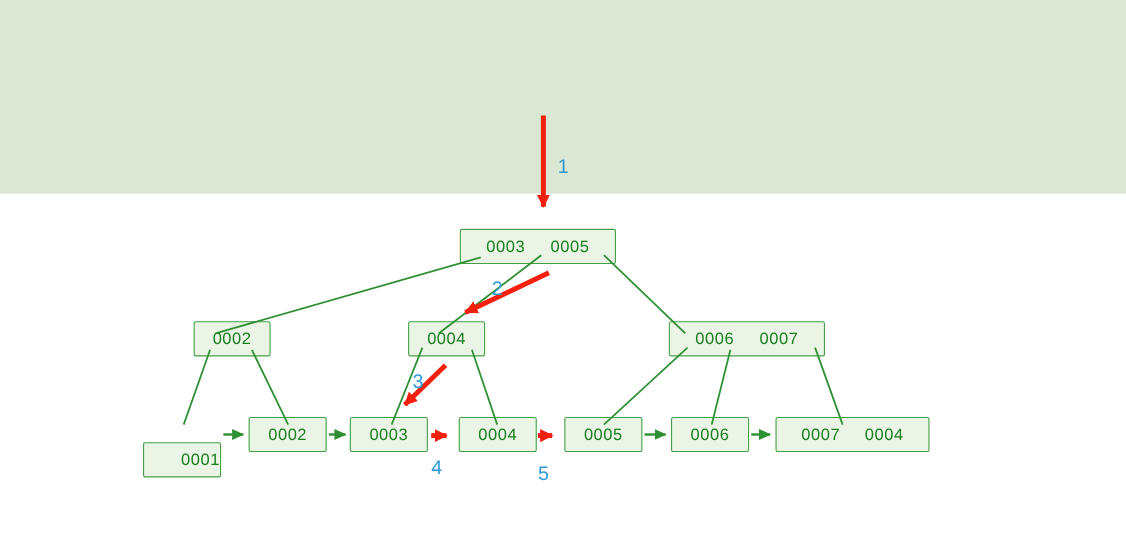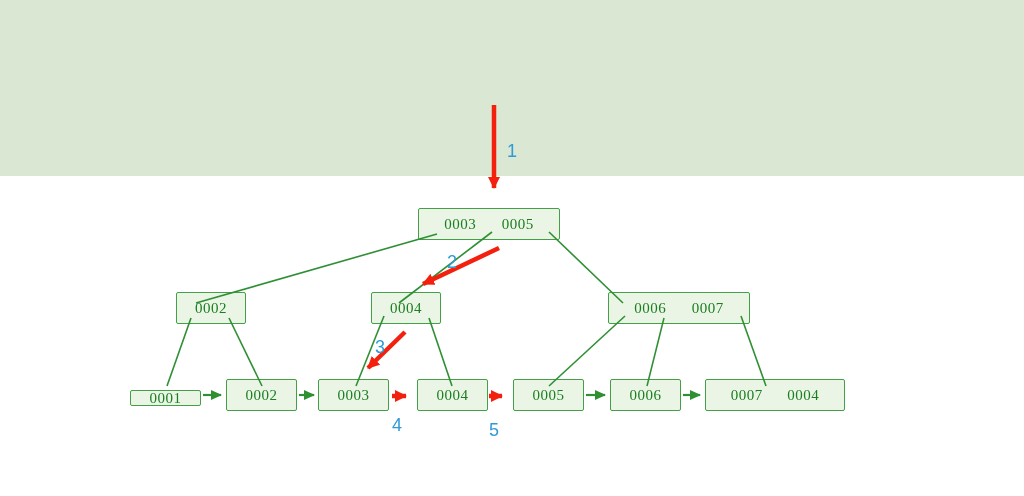--- a/index.html
+++ b/index.html
@@ -24,21 +24,21 @@
     align-items: center;
     justify-content: space-evenly;
     background: var(--node_fill, #eaf5e6);
     border: 1.6px solid var(--node_border, #43a047);
     border-radius: 2px;
     color: var(--node_text, #1b7e20);
     font-size: 15px;
     letter-spacing: 0.5px;
     z-index: 1;
   }
-  .node .key { display: inline-block; font-family: Liberation Serif, serif; }
+  .node .key { display: inline-block; }
   .overlay {
     position: absolute;
     left: 0; top: 0;
     width: 1024px; height: 496px;
     z-index: 3;
     pointer-events: none;
   }
   .edge { stroke: var(--connector, #2f8f33); stroke-width: 1.6; }
   .leaf-link { stroke: var(--connector, #2f8f33); stroke-width: 2.2; }
   .red-arrow { stroke: var(--highlight, #f3200d); stroke-width: 4.5; }
@@ -68,21 +68,21 @@
     <span class="key">0002</span>
   </div>
   <div class="node" style="left:371px; top:292px; width:70px; height:32px;">
     <span class="key">0004</span>
   </div>
   <div class="node" style="left:608px; top:292px; width:142px; height:32px;">
     <span class="key">0006</span>
     <span class="key">0007</span>
   </div>
 
-  <div class="node" style="left:130px; top:390px; width:71px; height:16px;">
+  <div class="node" style="left:130px; top:402px; width:71px; height:32px;justify-content:flex-end;">
     <span class="key">0001</span>
   </div>
   <div class="node" style="left:226px; top:379px; width:71px; height:32px;">
     <span class="key">0002</span>
   </div>
   <div class="node" style="left:318px; top:379px; width:71px; height:32px;">
     <span class="key">0003</span>
   </div>
   <div class="node" style="left:417px; top:379px; width:71px; height:32px;">
     <span class="key">0004</span>

